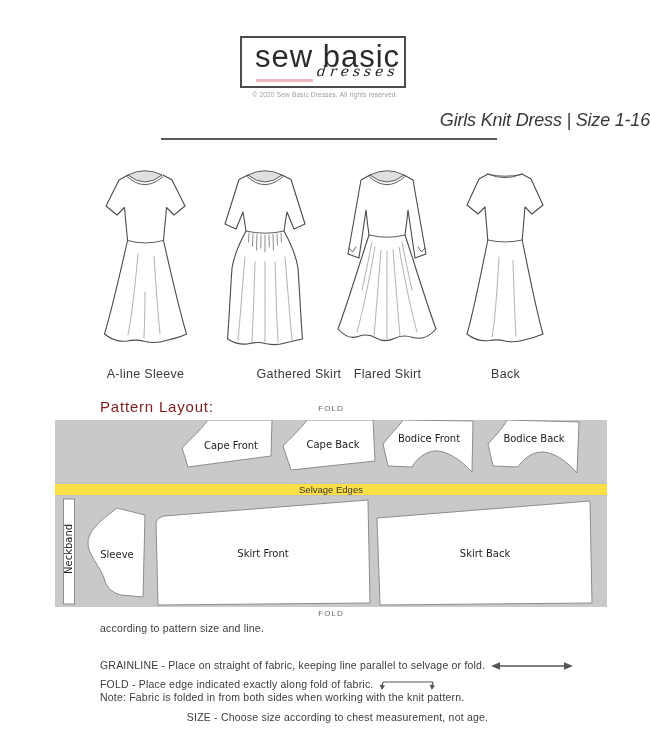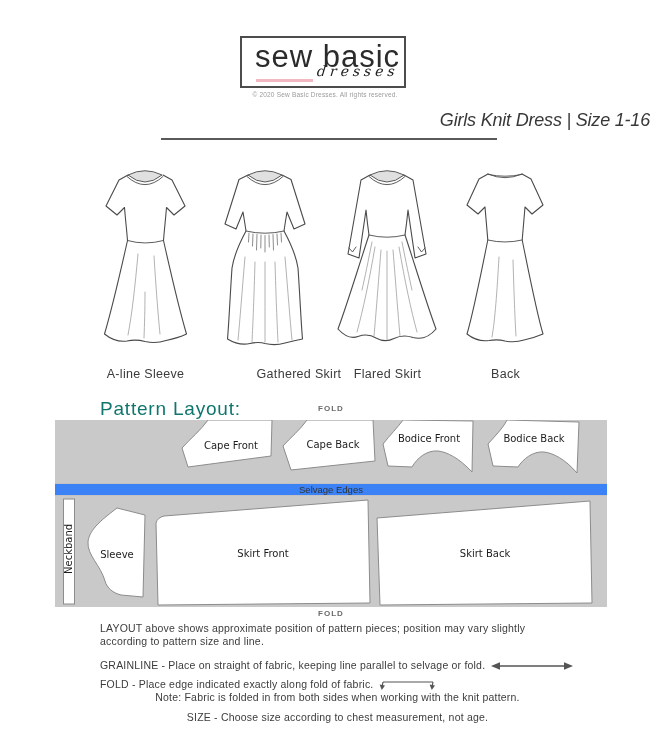--- a/index.html
+++ b/index.html
@@ -20,40 +20,40 @@
     font-size:6.5px; color:#9a9a9a; letter-spacing:.2px; }
   
   .page-title { position:absolute; left:0; top:110px; width:100%; text-align:right;
     font-size:18px; letter-spacing:-0.2px; color:#383838;font-style:italic; }
   .title-rule { position:absolute; left:161px; top:138px; width:336px; height:1.5px; background:#5a5a5a; }
   
   .dress { position:absolute; top:162px; }
   .dress-label { position:absolute; top:367px; text-align:center; font-size:12.5px;
     letter-spacing:.3px; color:#3b3b3b; }
   
-  .layout-heading { position:absolute; left:100px; top:398px; font-size:19px;
-    letter-spacing:.8px; color:#0f766e; }
+  .layout-heading { position:absolute; left:100px; top:398px; font-size:15px;
+    letter-spacing:.8px; color:#7f1d1d; }
   .fold-label { position:absolute; left:55px; width:552px; text-align:center;
-    font-size:8px; color:#6a6a6a; letter-spacing:1px;font-weight:bold; }
+    font-size:8px; color:#6a6a6a; letter-spacing:1px; }
   .fold-top { top:404px; }
   .fold-bottom { top:609px; }
   .band { position:absolute; left:55px; display:block; }
   .band1 { top:420px; }
   .band2 { top:496px; }
   .selvage-strip { position:absolute; left:55px; top:483px; width:552px; height:13px;
-    background:#3b82f6; border-top:1px solid #c2c2c2; border-bottom:1px solid #c2c2c2;
+    background:#fde047; border-top:1px solid #c2c2c2; border-bottom:1px solid #c2c2c2;
     text-align:center; font-size:9.5px; color:#333; line-height:12px; }
   .piece { fill:#ffffff; stroke:#8c8c8c; stroke-width:1; }
   .piece-label { font-family:"DejaVu Sans", sans-serif; font-size:10px; fill:#1c1c1c; }
   .fabric-bg { fill:#c9c9c9; }
   
   .note { position:absolute; left:100px; width:475px; font-size:10.5px; line-height:13px;
     color:#3c3c3c; letter-spacing:.2px; }
   .note-row { display:flex; align-items:center; gap:6px; }
-  .n1 { top:622px; } .n2 { top:659px; } .n3 { top:678px;text-align:center; } .n4 { top:711px;text-align:center; }
+  .n1 { top:622px; } .n2 { top:659px; } .n3 { top:678px; } .n4 { top:711px;text-align:center; }
   
   .ol { fill:none; stroke:#4a4a4a; stroke-width:1.1; stroke-linejoin:round; stroke-linecap:round; }
   .seam { fill:none; stroke:#4a4a4a; stroke-width:0.9; stroke-linecap:round; }
   .drape { fill:none; stroke:#909090; stroke-width:0.7; stroke-linecap:round; }
   .gather { fill:none; stroke:#6f6f6f; stroke-width:0.8; stroke-linecap:round; }
   .necklens { fill:#e0e0e0; stroke:#4a4a4a; stroke-width:0.9; }
 </style>
 </head>
 <body>
 
@@ -166,21 +166,20 @@
     <path class="piece" d="M322,22 L535,5 L537,107 L325,109 Z"></path>
     <text class="piece-label" transform="translate(17,78) rotate(-90)" font-size="9">Neckband</text>
     <text class="piece-label" x="62" y="62" text-anchor="middle">Sleeve</text>
     <text class="piece-label" x="208" y="61" text-anchor="middle">Skirt Front</text>
     <text class="piece-label" x="430" y="61" text-anchor="middle">Skirt Back</text>
   </svg>
 
   <div class="fold-label fold-bottom">FOLD</div>
 
   <div class="note n1">
-    <div>LAYOUT above shows approximate position of pattern pieces; position may vary slightly</div>
     <div>according to pattern size and line.</div>
   </div>
 
   <div class="note n2 note-row">
     <span>GRAINLINE - Place on straight of fabric, keeping line parallel to selvage or fold.</span>
     <svg width="82" height="10" viewBox="0 0 82 10">
       <line x1="7" y1="5" x2="75" y2="5" stroke="#555" stroke-width="1.4"></line>
       <polygon points="0,5 9,1.2 9,8.8" fill="#555"></polygon>
       <polygon points="82,5 73,1.2 73,8.8" fill="#555"></polygon>
     </svg>

